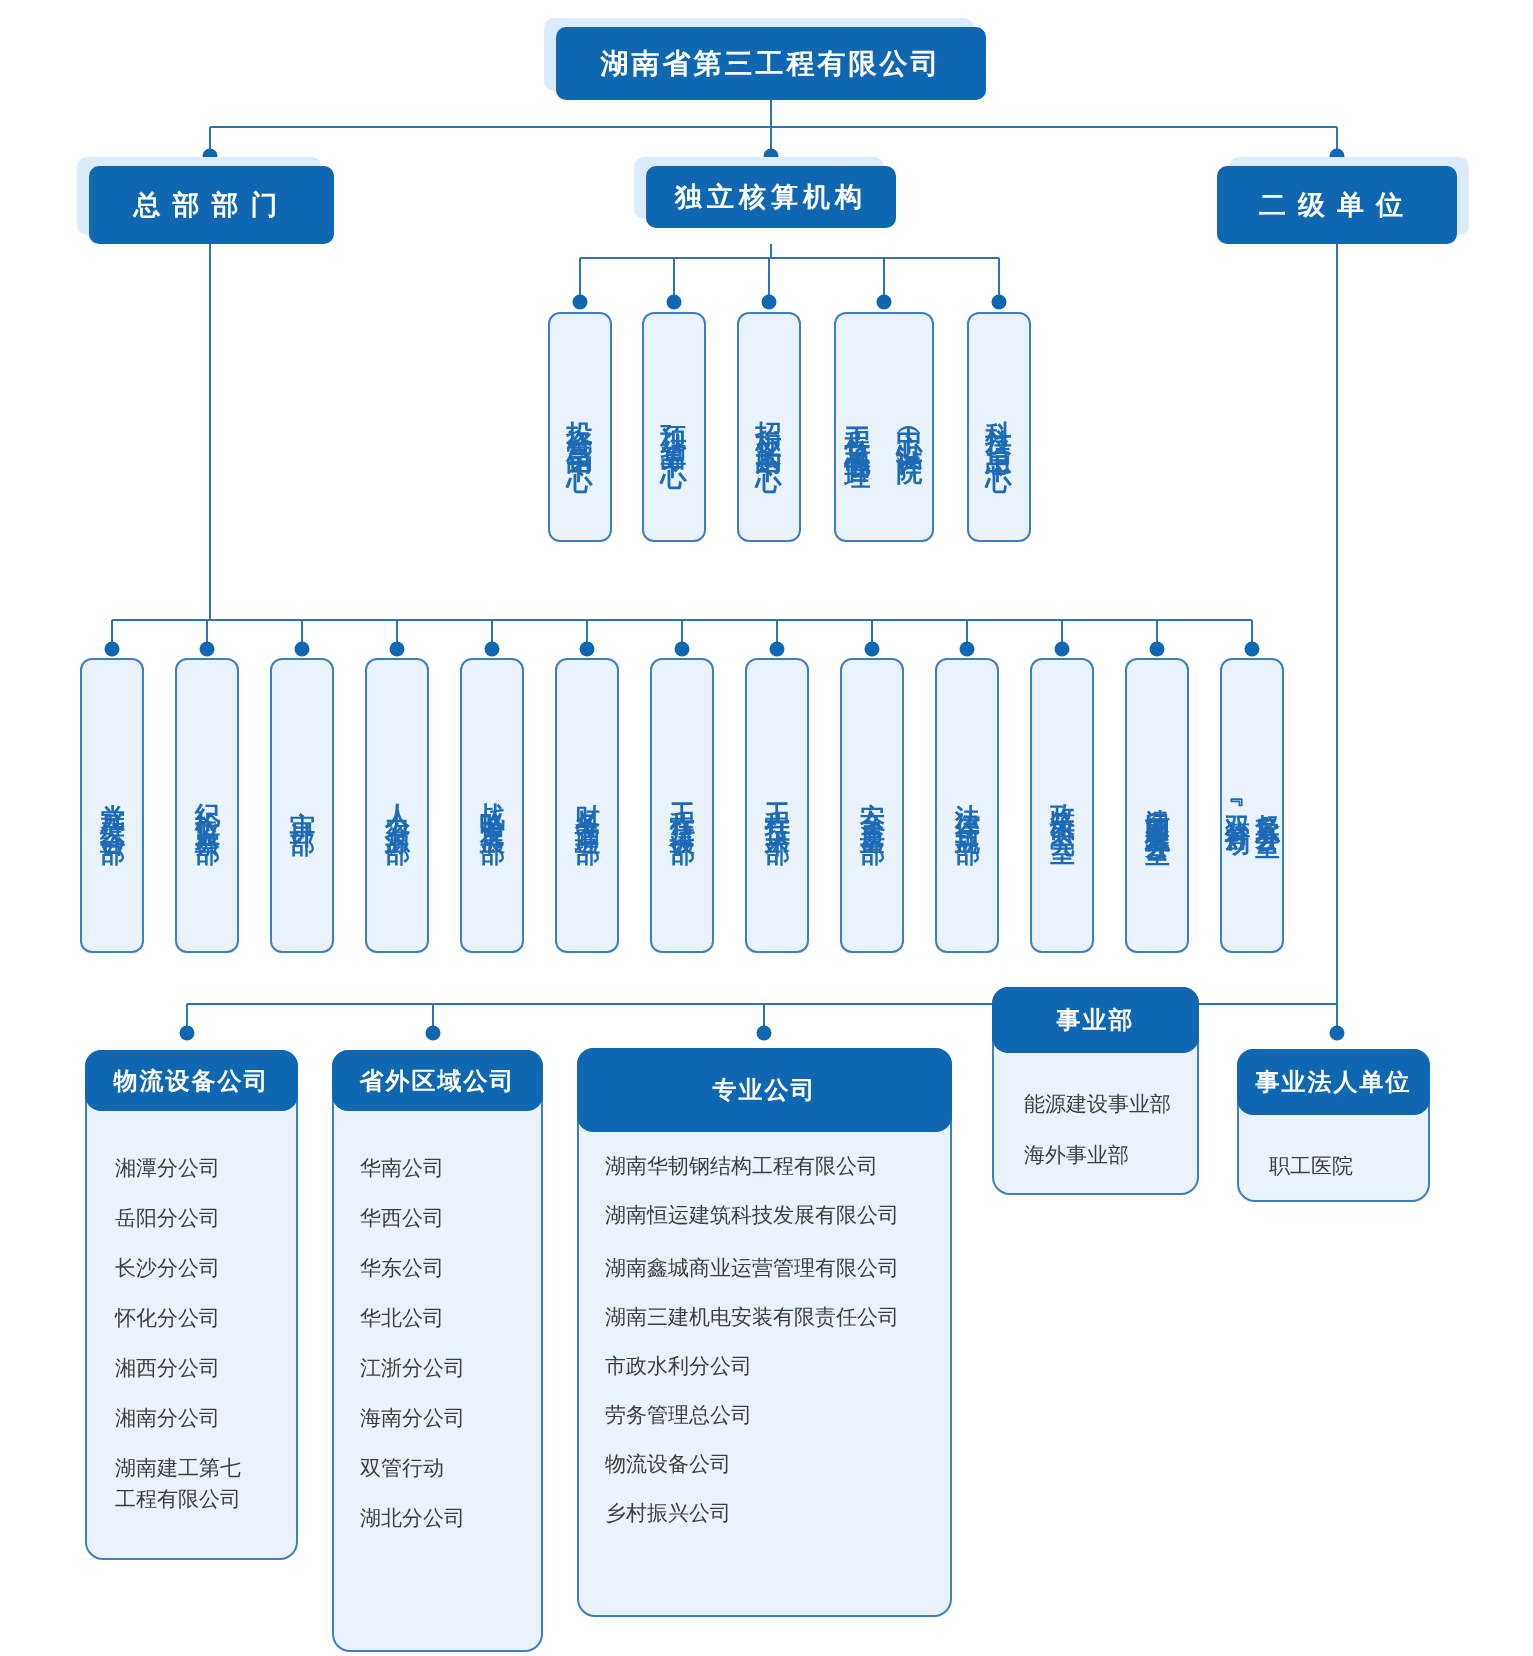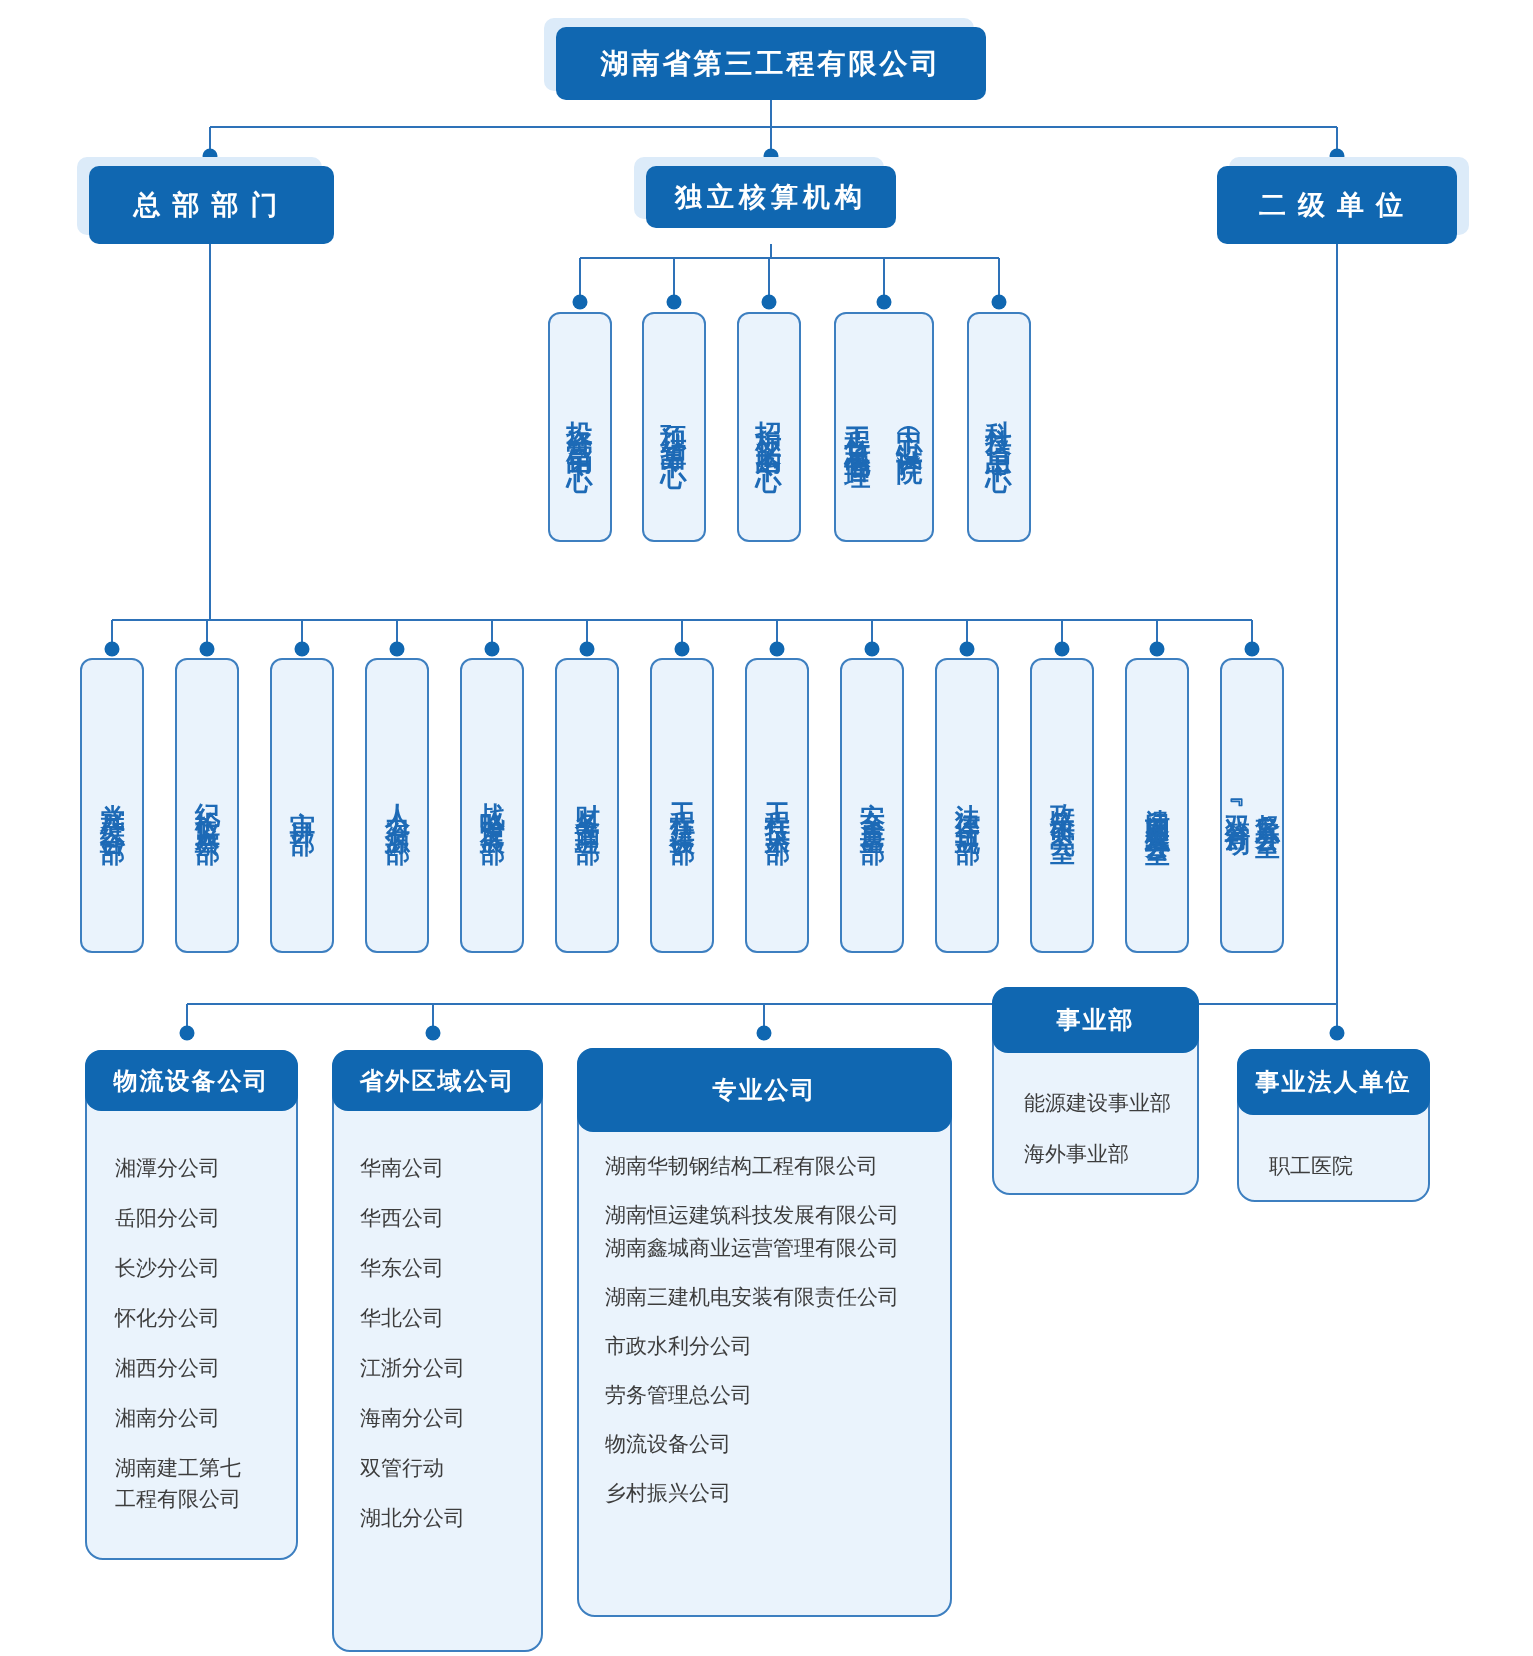--- a/index.html
+++ b/index.html
@@ -203,35 +203,35 @@
       <div class="item">湖北分公司</div>
     </div>
   </div>
 
   <div class="card" style="left:577px;top:1048px;width:375px;height:569px;">
     <div class="card-head" style="height:84px;">
       <span>专业公司</span>
     </div>
     <div class="card-list" style="padding:101px 8px 0 26px;">
       <div class="item" style="margin-bottom:18px;">湖南华韧钢结构工程有限公司</div>
-      <div class="item" style="margin-bottom:2px;">湖南恒运建筑科技发展有限公司</div>
+      <div class="item" style="margin-bottom:22px;">湖南恒运建筑科技发展有限公司</div>
       <div class="item" style="margin-bottom:18px;">湖南鑫城商业运营管理有限公司</div>
       <div class="item" style="margin-bottom:18px;">湖南三建机电安装有限责任公司</div>
       <div class="item" style="margin-bottom:18px;">市政水利分公司</div>
       <div class="item" style="margin-bottom:18px;">劳务管理总公司</div>
       <div class="item" style="margin-bottom:18px;">物流设备公司</div>
       <div class="item">乡村振兴公司</div>
     </div>
   </div>
 
   <div class="card" style="left:992px;top:987px;width:207px;height:208px;">
     <div class="card-head" style="height:66px;">
       <span>事业部</span>
     </div>
-    <div class="card-list" style="padding:100px 20px 0 30px;font-family:Liberation Mono, monospace;">
+    <div class="card-list" style="padding:100px 20px 0 30px;">
       <div class="item" style="margin-bottom:20px;">能源建设事业部</div>
       <div class="item">海外事业部</div>
     </div>
   </div>
 
   <div class="card" style="left:1237px;top:1049px;width:193px;height:153px;">
     <div class="card-head" style="height:66px;">
       <span>事业法人单位</span>
     </div>
     <div class="card-list" style="padding:100px 8px 0 30px;">

